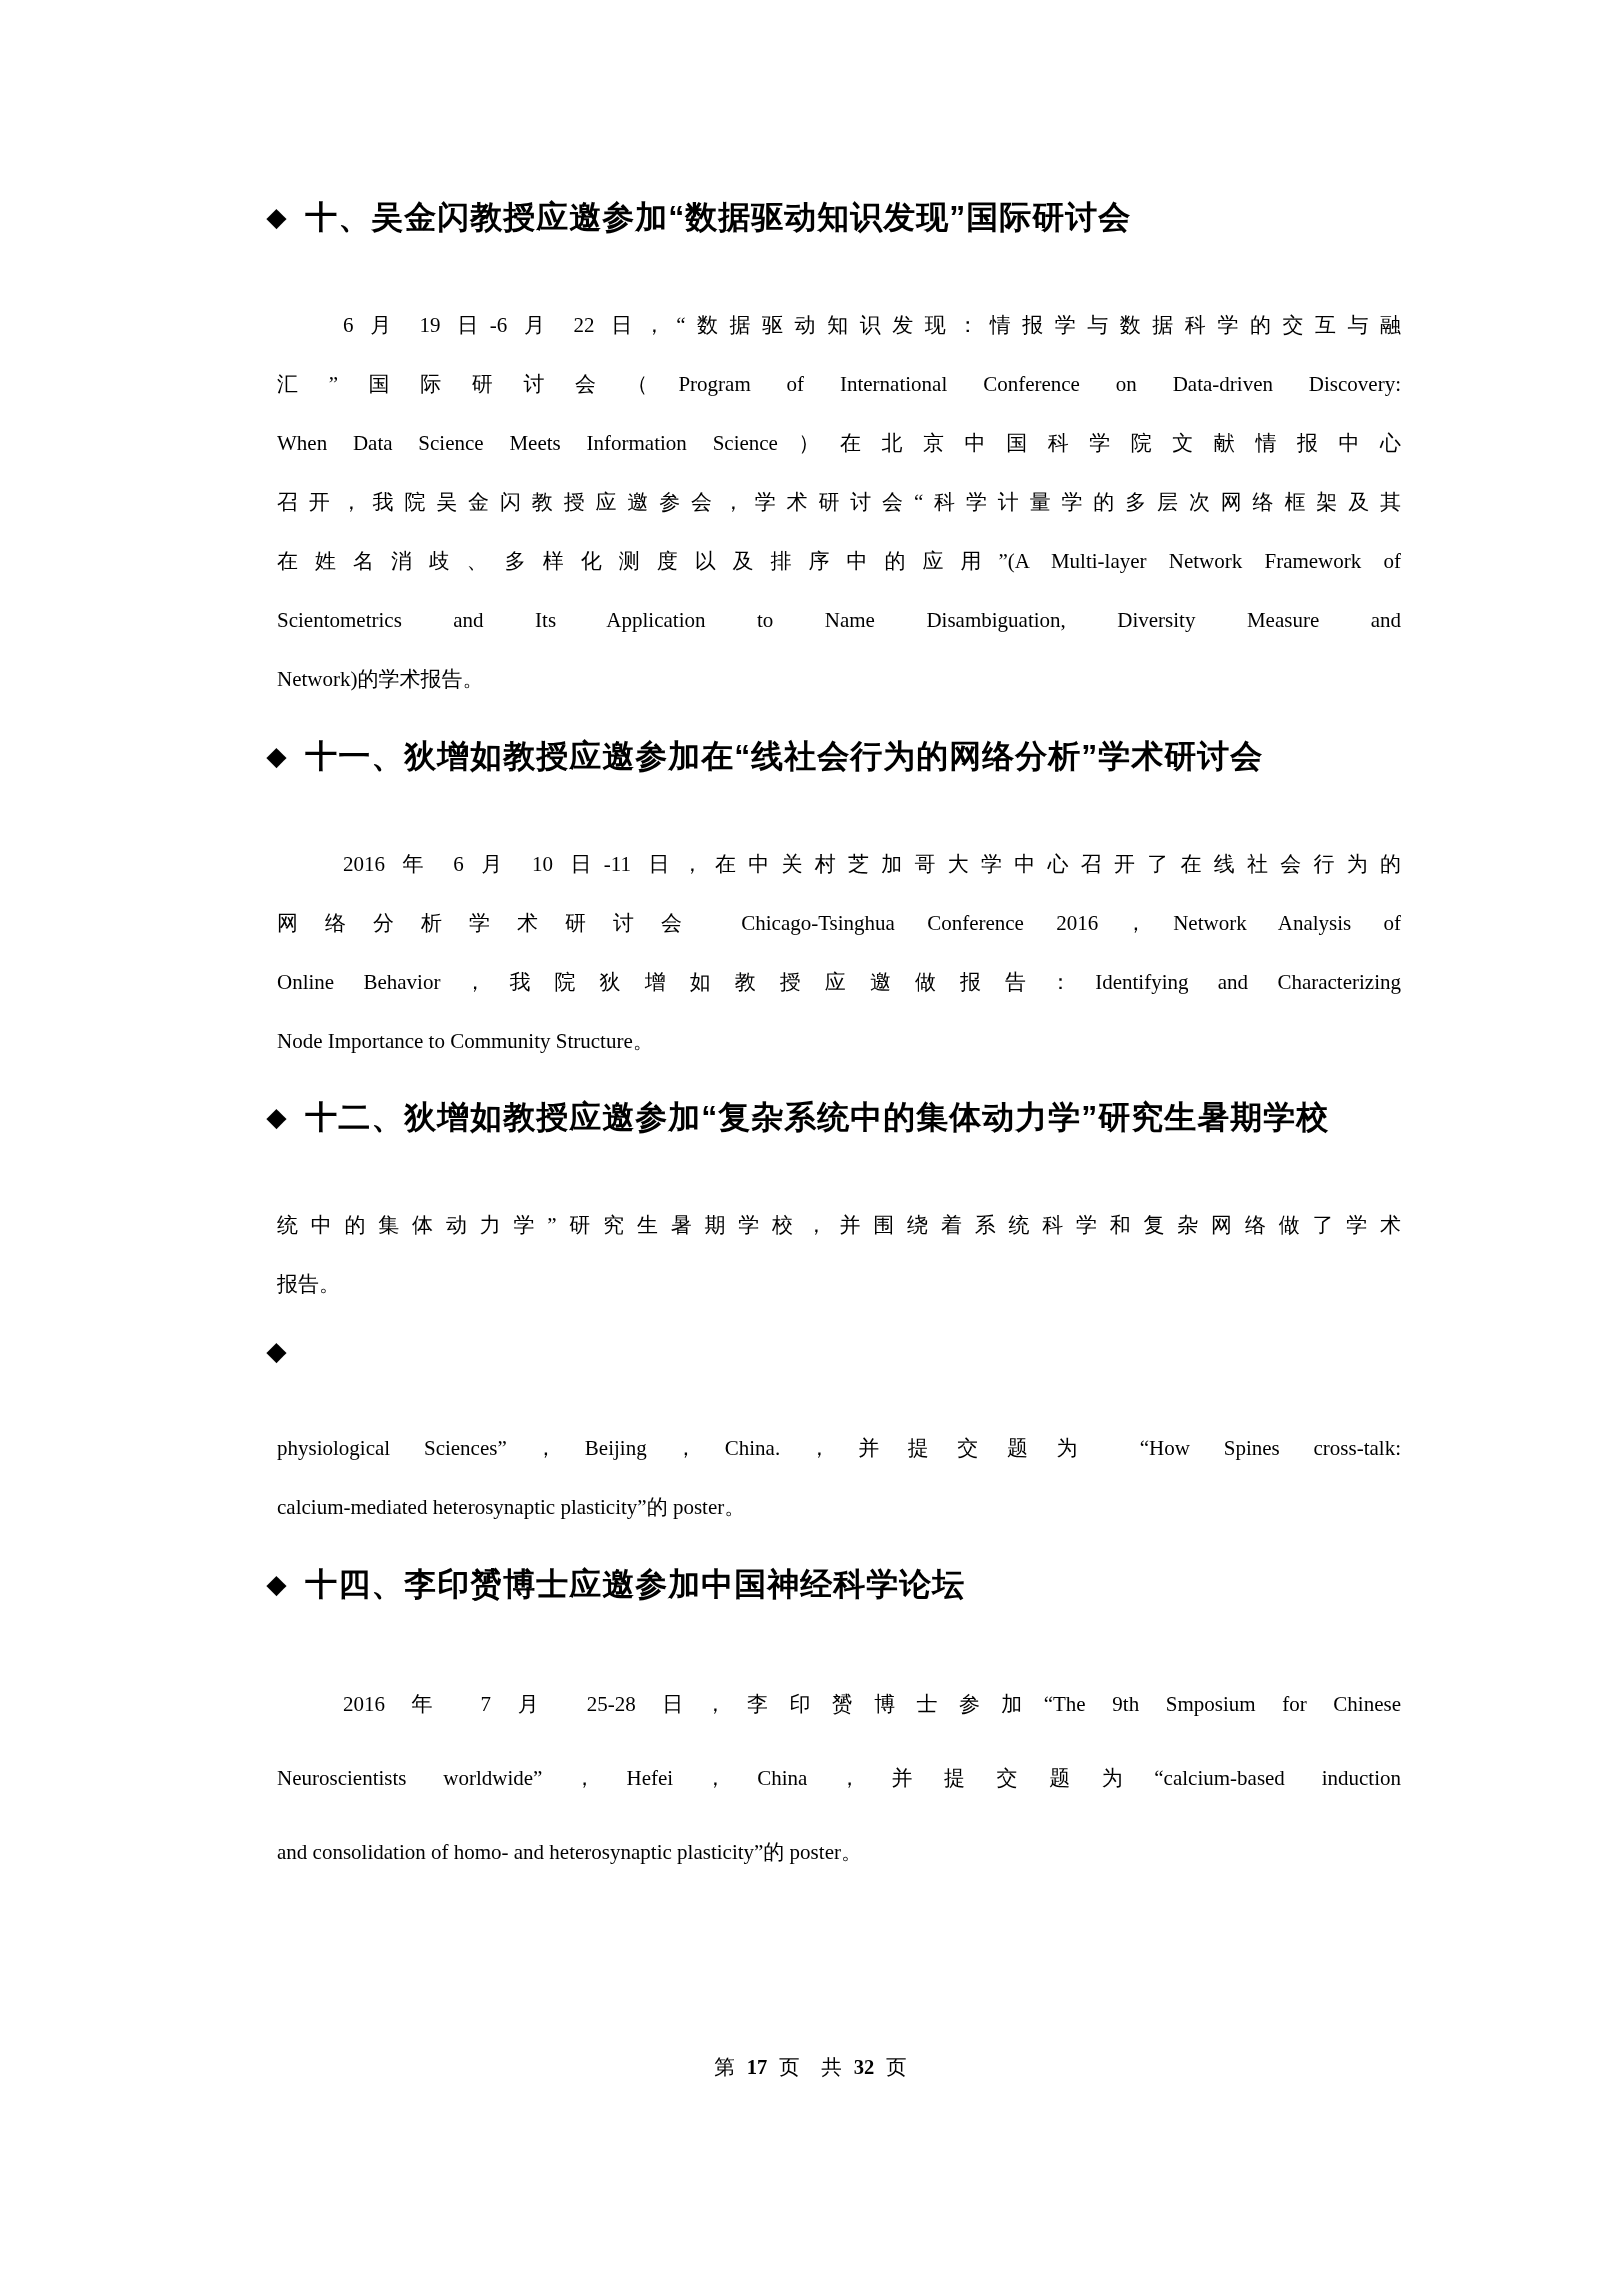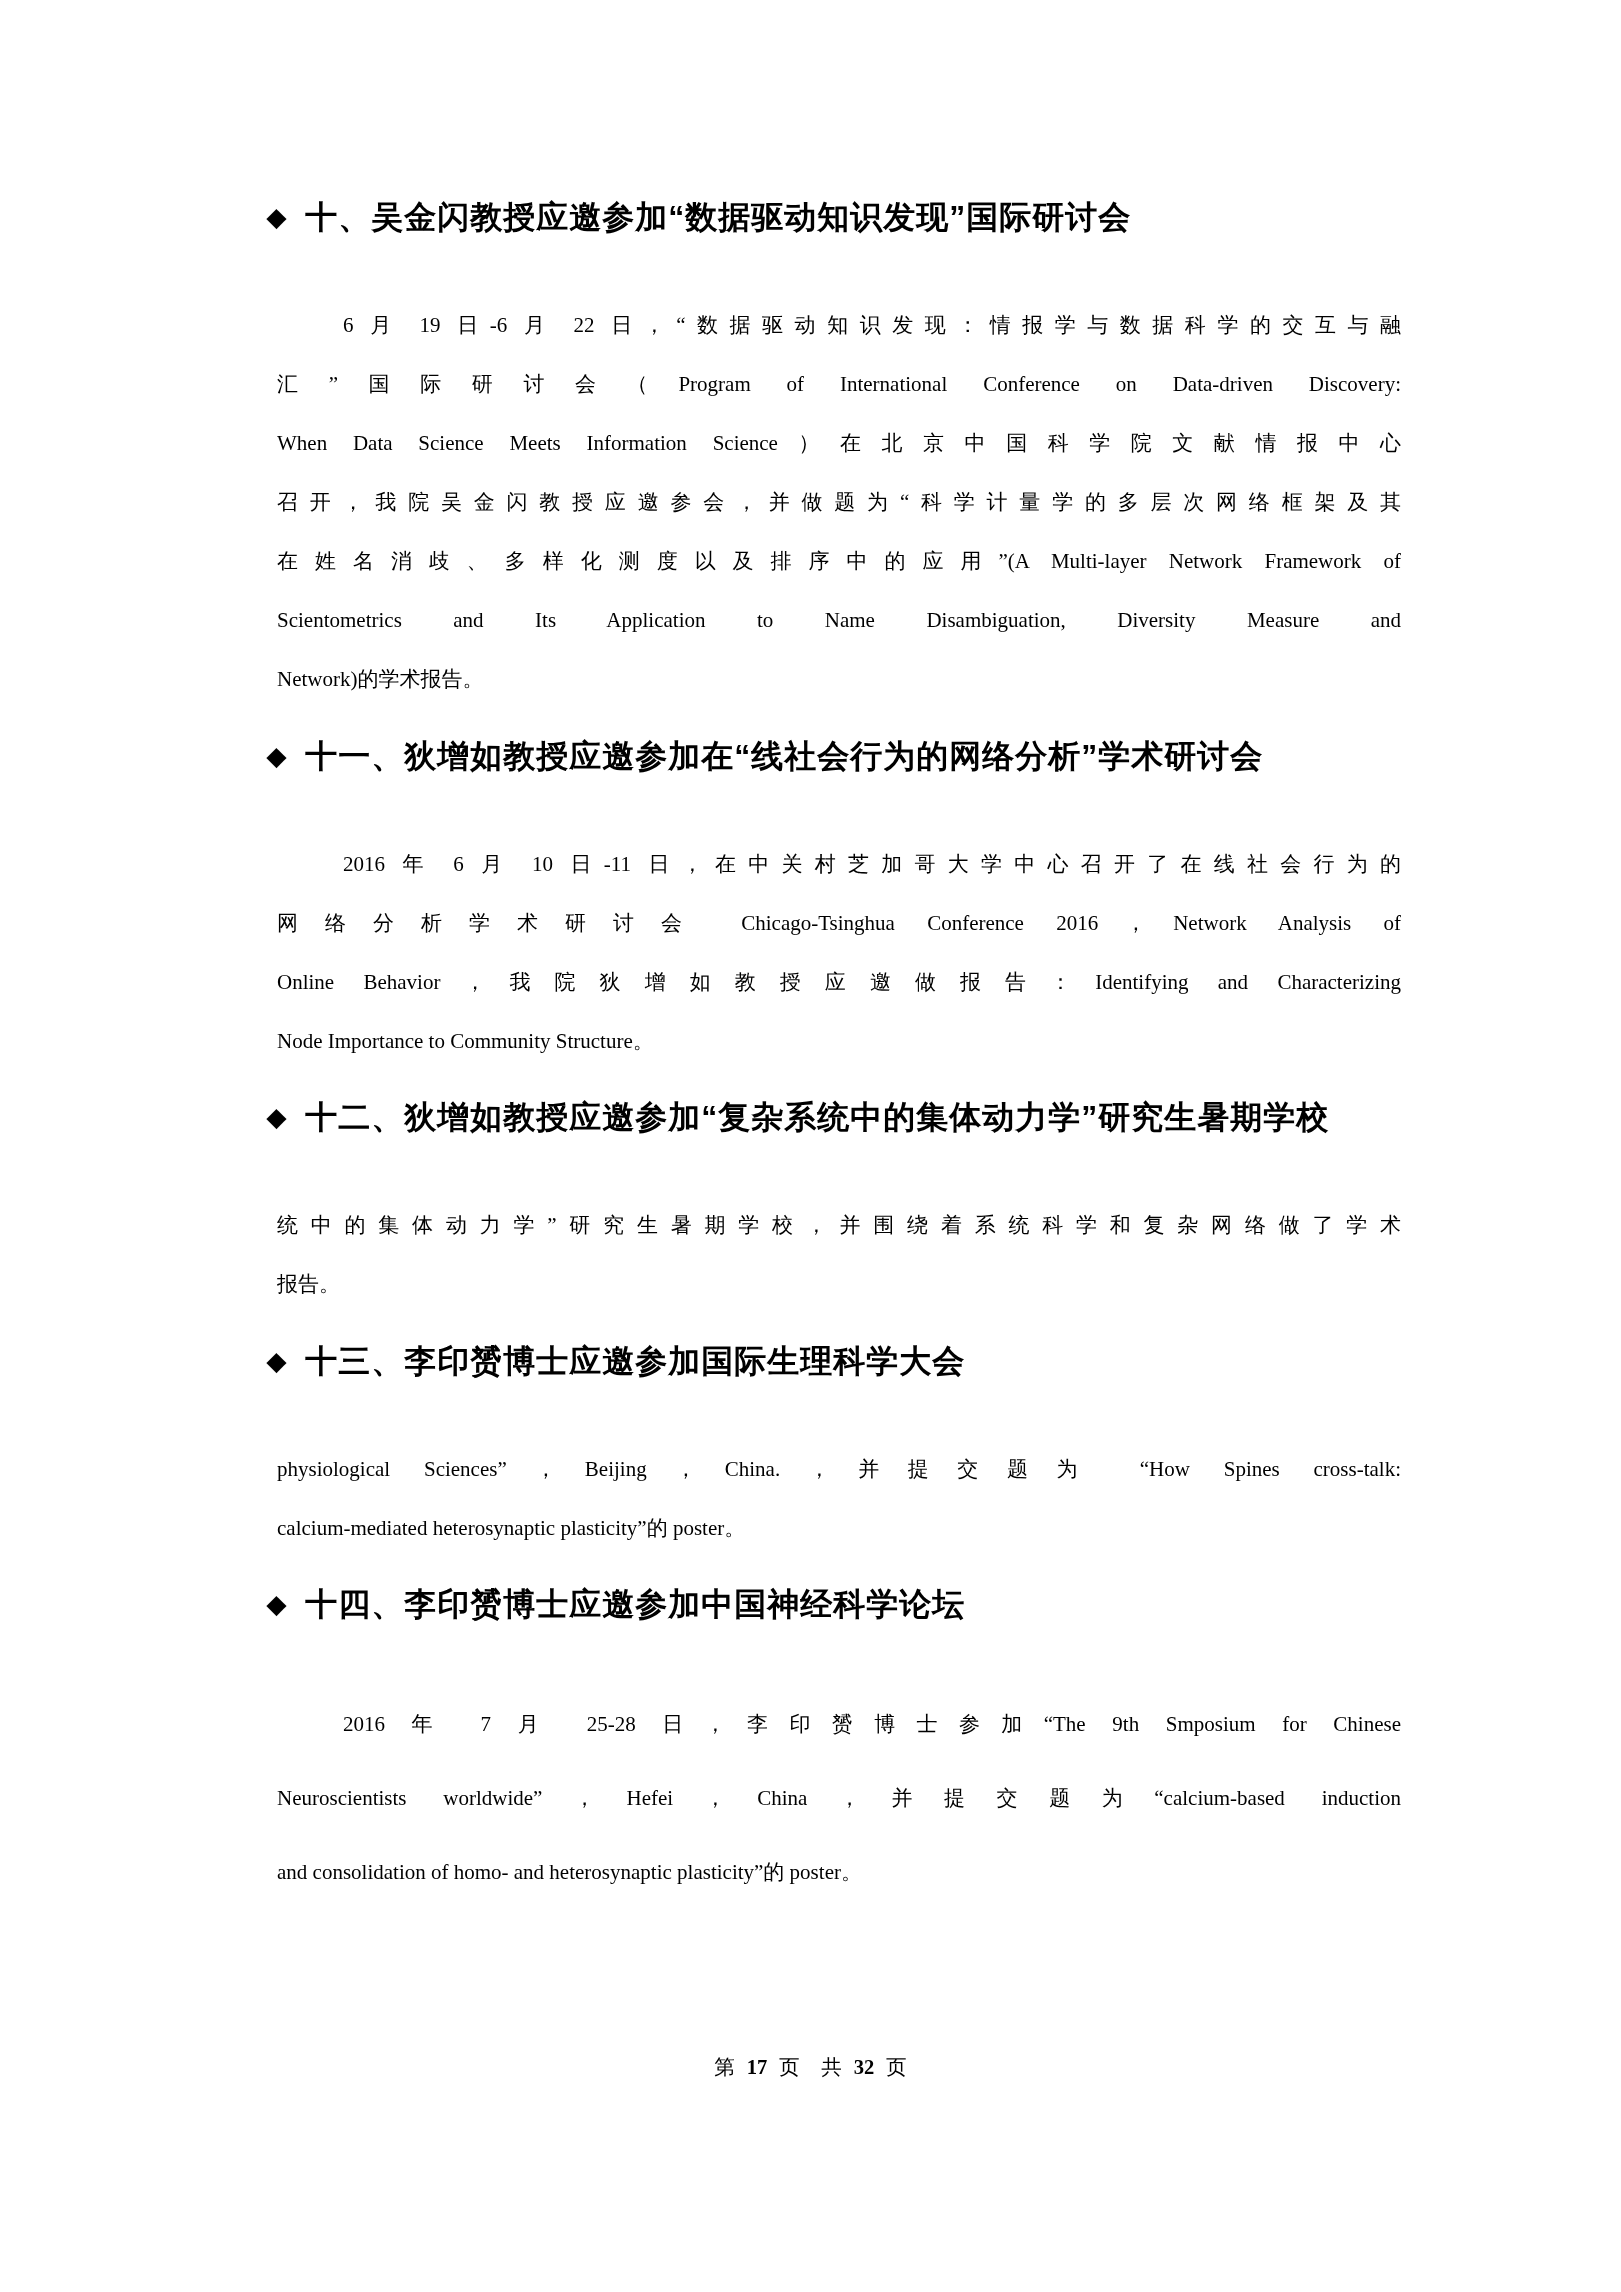--- a/index.html
+++ b/index.html
@@ -71,21 +71,21 @@
   <div class="content">
 
     <div class="heading h-first">
       <span class="bullet">◆</span>
       <span>十、吴金闪教授应邀参加“数据驱动知识发现”国际研讨会</span>
     </div>
     <div class="para">
       <div class="para-line first">6 月 19 日-6 月 22 日，“数据驱动知识发现：情报学与数据科学的交互与融</div>
       <div class="para-line">汇”国际研讨会（Program of International Conference on Data-driven Discovery:</div>
       <div class="para-line">When Data Science Meets Information Science）在北京中国科学院文献情报中心</div>
-      <div class="para-line">召开，我院吴金闪教授应邀参会，并做题为“科学计量学的多层次网络框架及其</div>
+      <div class="para-line">召开，我院吴金闪教授应邀参会，学术研讨会“科学计量学的多层次网络框架及其</div>
       <div class="para-line">在姓名消歧、多样化测度以及排序中的应用”(A Multi-layer Network Framework of</div>
       <div class="para-line">Scientometrics and Its Application to Name Disambiguation, Diversity Measure and</div>
       <div class="para-line para-end">Network)的学术报告。</div>
     </div>
 
     <div class="heading h-next">
       <span class="bullet">◆</span>
       <span>十一、狄增如教授应邀参加在“线社会行为的网络分析”学术研讨会</span>
     </div>
     <div class="para">
@@ -99,21 +99,20 @@
       <span class="bullet">◆</span>
       <span>十二、狄增如教授应邀参加“复杂系统中的集体动力学”研究生暑期学校</span>
     </div>
     <div class="para">
       <div class="para-line">统中的集体动力学”研究生暑期学校，并围绕着系统科学和复杂网络做了学术</div>
       <div class="para-line para-end">报告。</div>
     </div>
 
     <div class="heading h-next">
       <span class="bullet">◆</span>
-      <span>十三、李印赟博士应邀参加国际生理科学大会</span>
     </div>
     <div class="para">
       <div class="para-line">physiological Sciences”，Beijing，China.，并提交题为 “How Spines cross-talk:</div>
       <div class="para-line para-end">calcium-mediated heterosynaptic plasticity”的 poster。</div>
     </div>
 
     <div class="heading h-next">
       <span class="bullet">◆</span>
       <span>十四、李印赟博士应邀参加中国神经科学论坛</span>
     </div>

